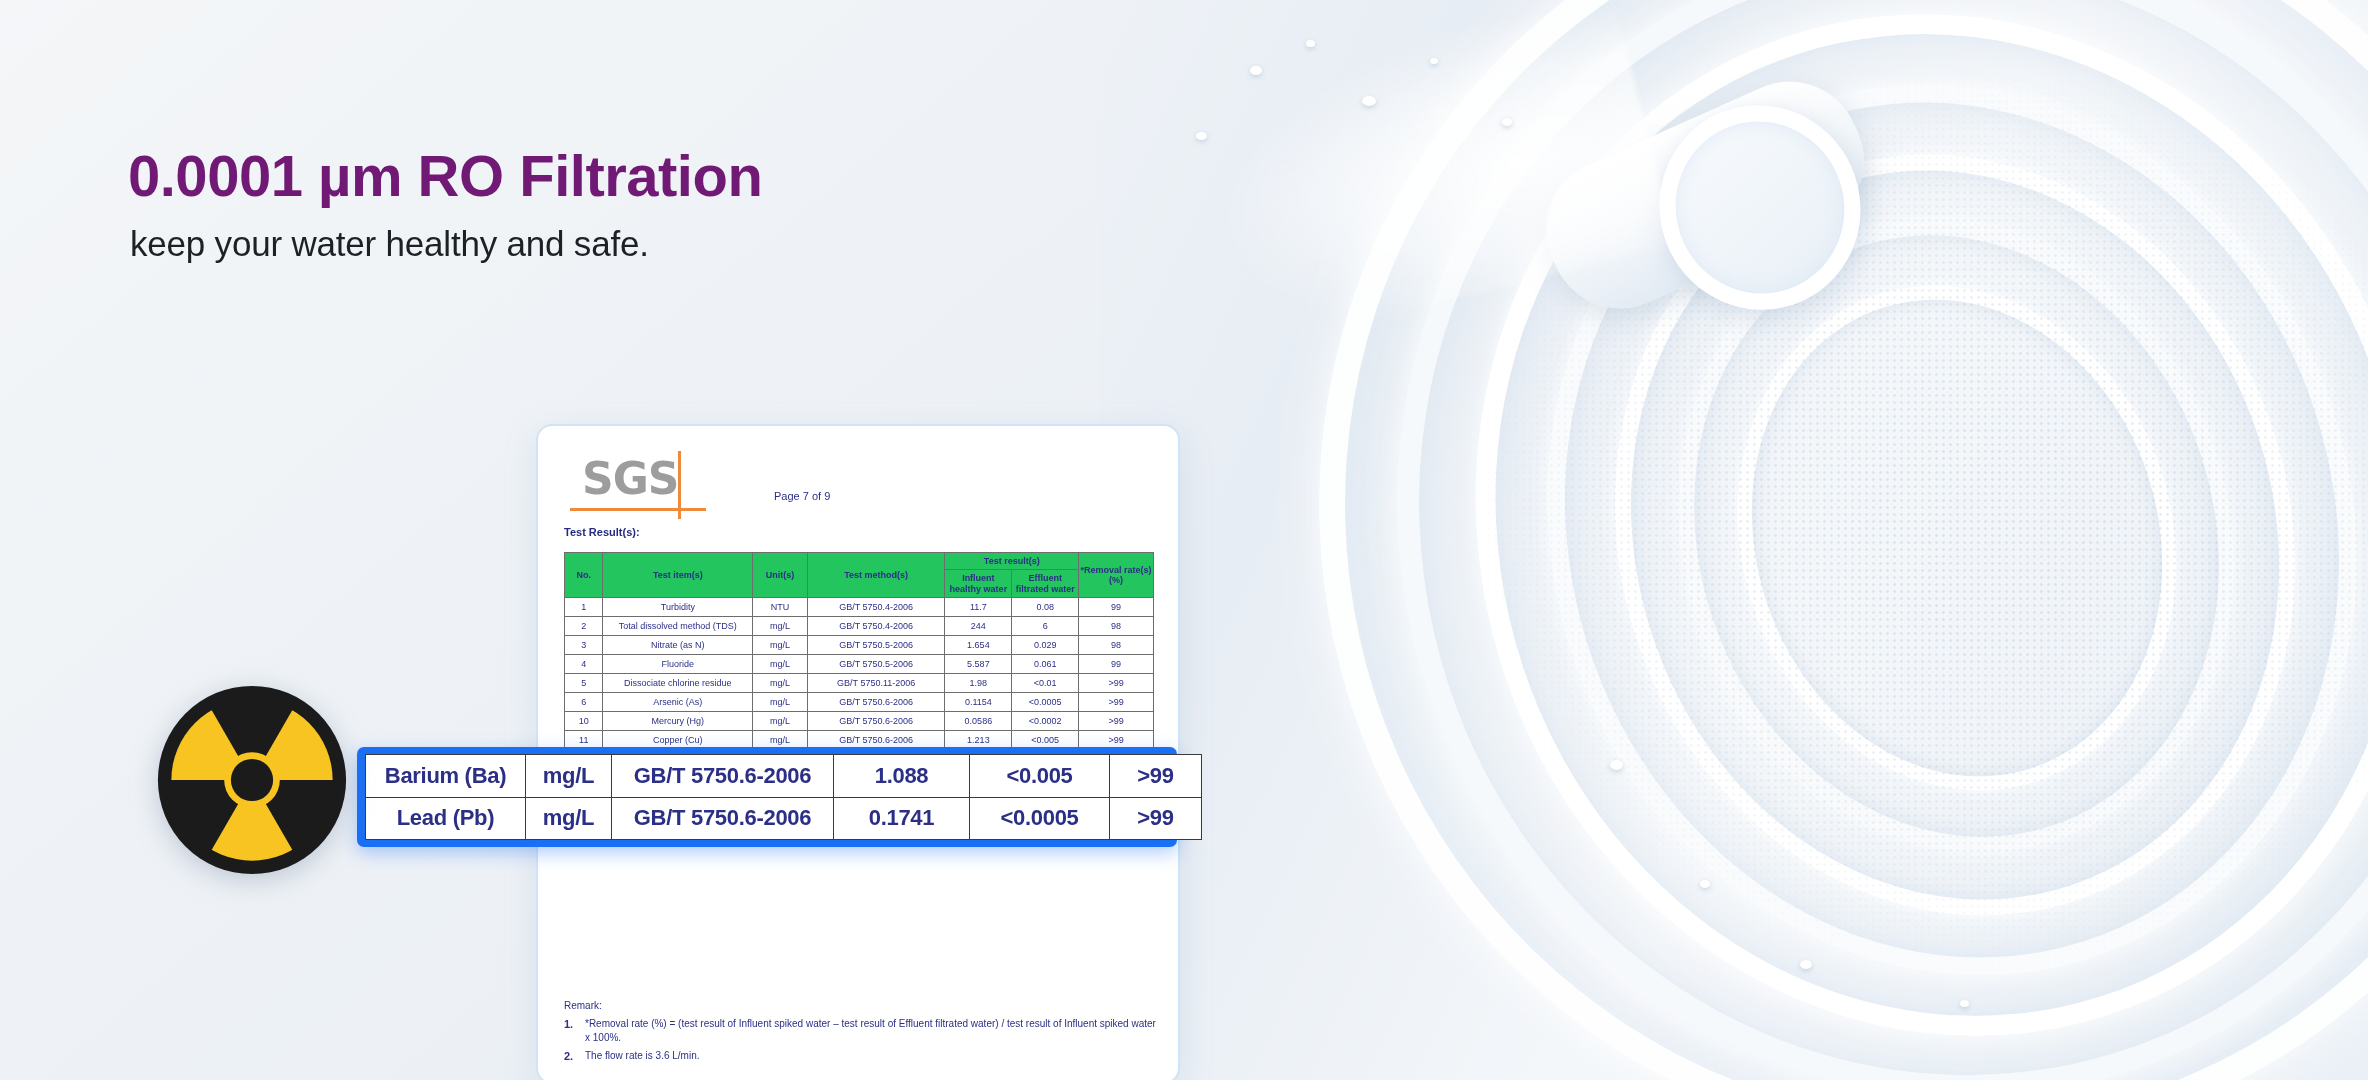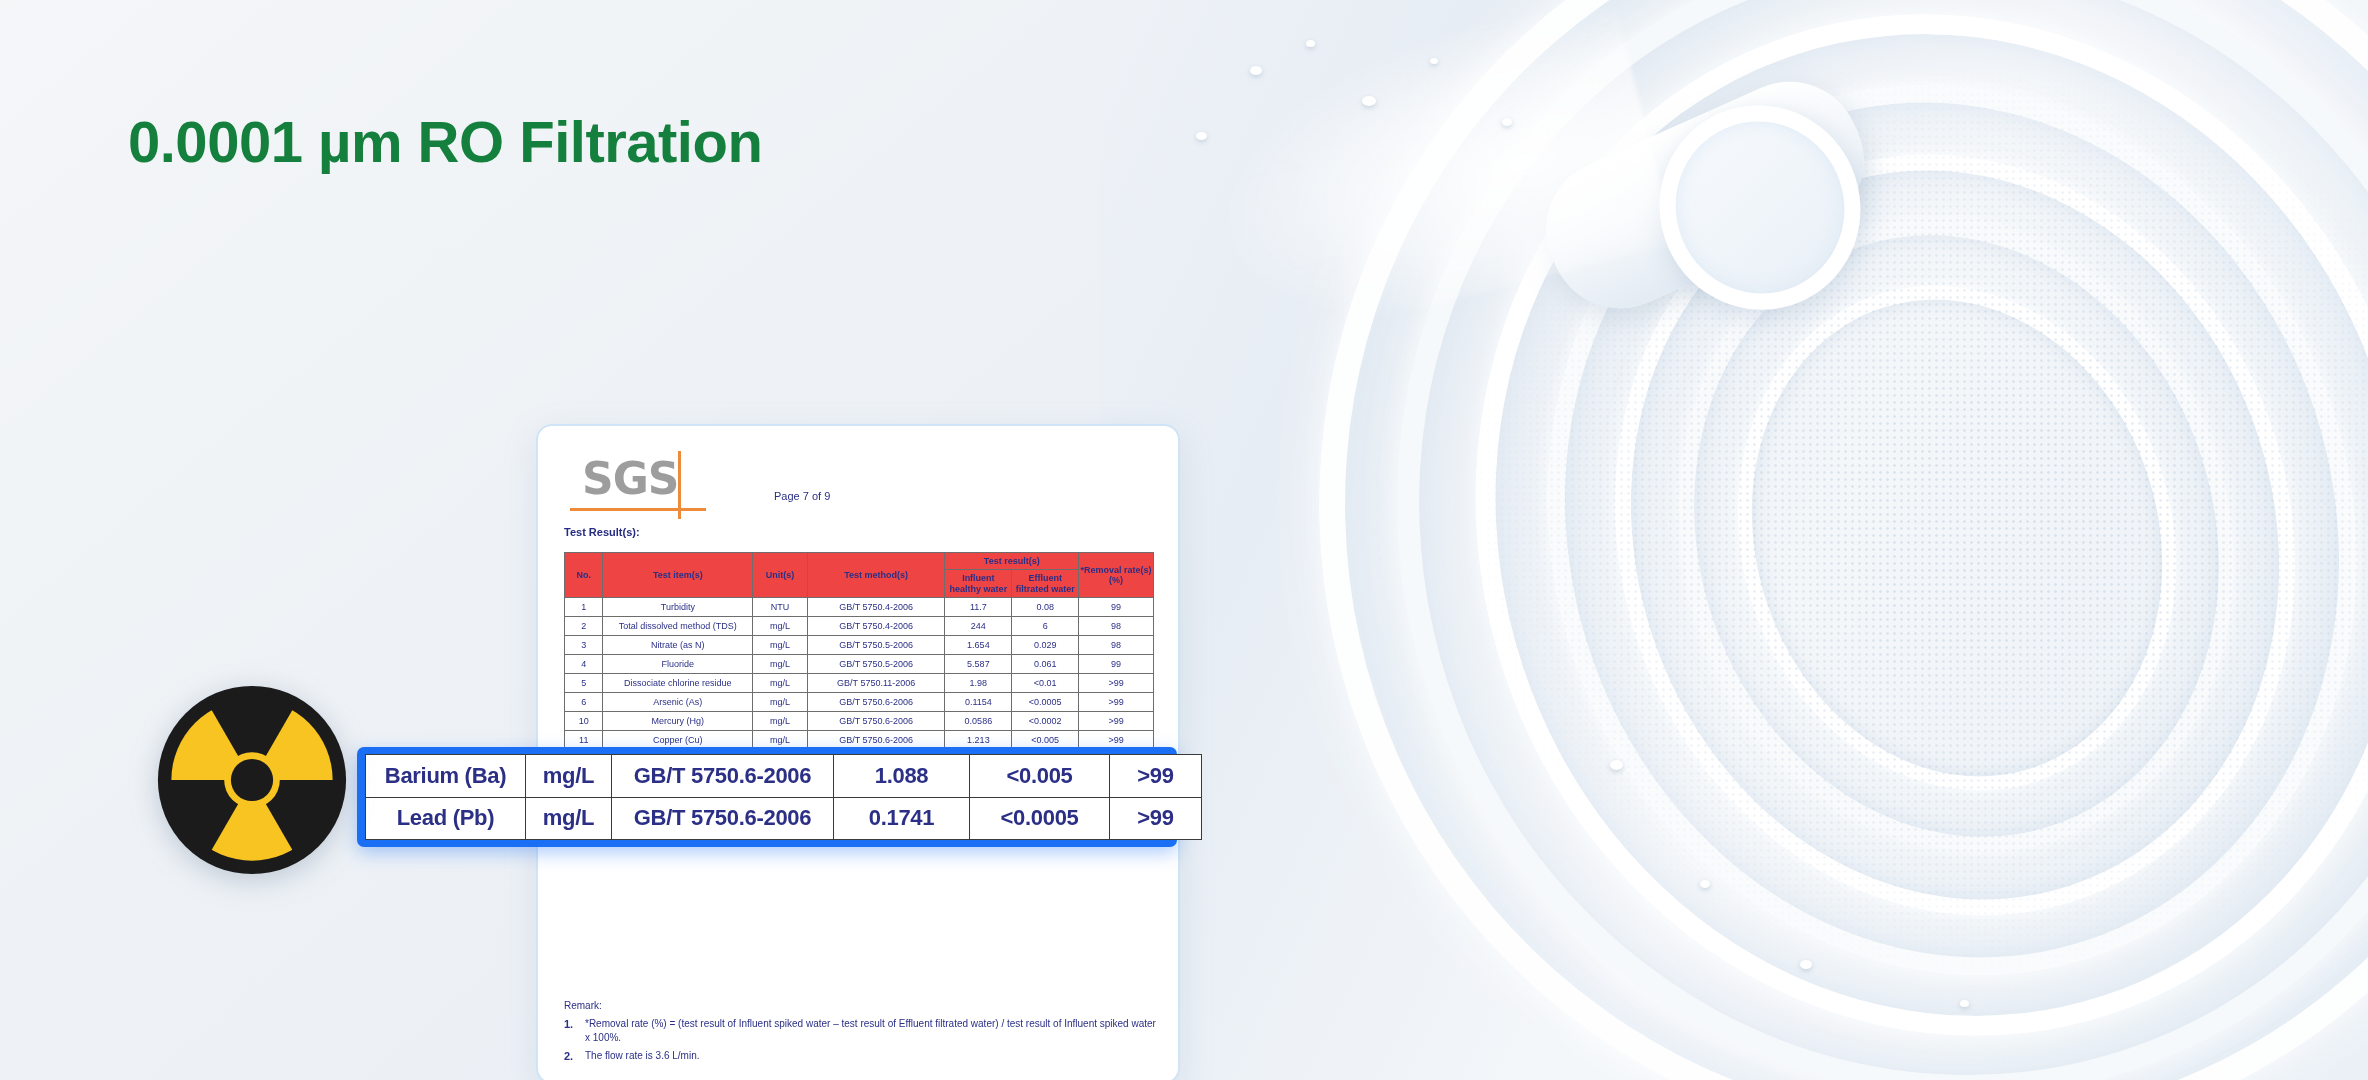--- a/index.html
+++ b/index.html
@@ -115,21 +115,21 @@
   
   table.sgs {
     position:absolute; left:26px; top:126px; width:590px;
     border-collapse:collapse; table-layout:fixed;
     font-size:9px; color:#2b2f86;
   }
   table.sgs th, table.sgs td {
     border:1px solid #6d6d6d; text-align:center; vertical-align:middle;
     padding:2px 1px; line-height:1.15;
   }
-  table.sgs thead th { background:#ef4444; font-weight:700; font-size:9px; padding:3px 1px; }
+  table.sgs thead th { background:#22c55e; font-weight:700; font-size:9px; padding:3px 1px; }
   table.sgs tbody td { height:19px; background:#ffffff; }
   .c-no   { width:38px; }
   .c-item { width:148px; }
   .c-unit { width:54px; }
   .c-meth { width:136px; }
   .c-inf  { width:66px; }
   .c-eff  { width:66px; }
   .c-rem  { width:74px; }
 
   .remark-wrap { position:absolute; left:26px; top:574px; width:592px; font-size:10px; color:#2b2f86; }
@@ -195,22 +195,23 @@
       <div class="drop" style="left:96px;top:132px;width:11px;height:8px;"></div>
       <div class="drop" style="left:402px;top:118px;width:10px;height:8px;"></div>
       <div class="drop" style="left:510px;top:760px;width:13px;height:10px;"></div>
       <div class="drop" style="left:600px;top:880px;width:10px;height:8px;"></div>
       <div class="drop" style="left:700px;top:960px;width:12px;height:9px;"></div>
       <div class="drop" style="left:860px;top:1000px;width:9px;height:7px;"></div>
     </div>
   </div>
 </div>
 
-<h1 id="headline" style="color: #15803d;">0.0001 µm RO Filtration</h1>
+<h1 id="headline" style="color: #701a75; margin-top: 34px;">0.0001 µm RO Filtration</h1>
 <div id="subhead">
+  <div>keep your water healthy and safe.</div>
 </div>
 
 <div id="doc-card">
   <div id="doc-inner">
 
     <div class="sgs-logo-wrap">
       <div class="sgs-text">SGS</div>
       <div class="sgs-hline"></div>
       <div class="sgs-vline"></div>
     </div>

